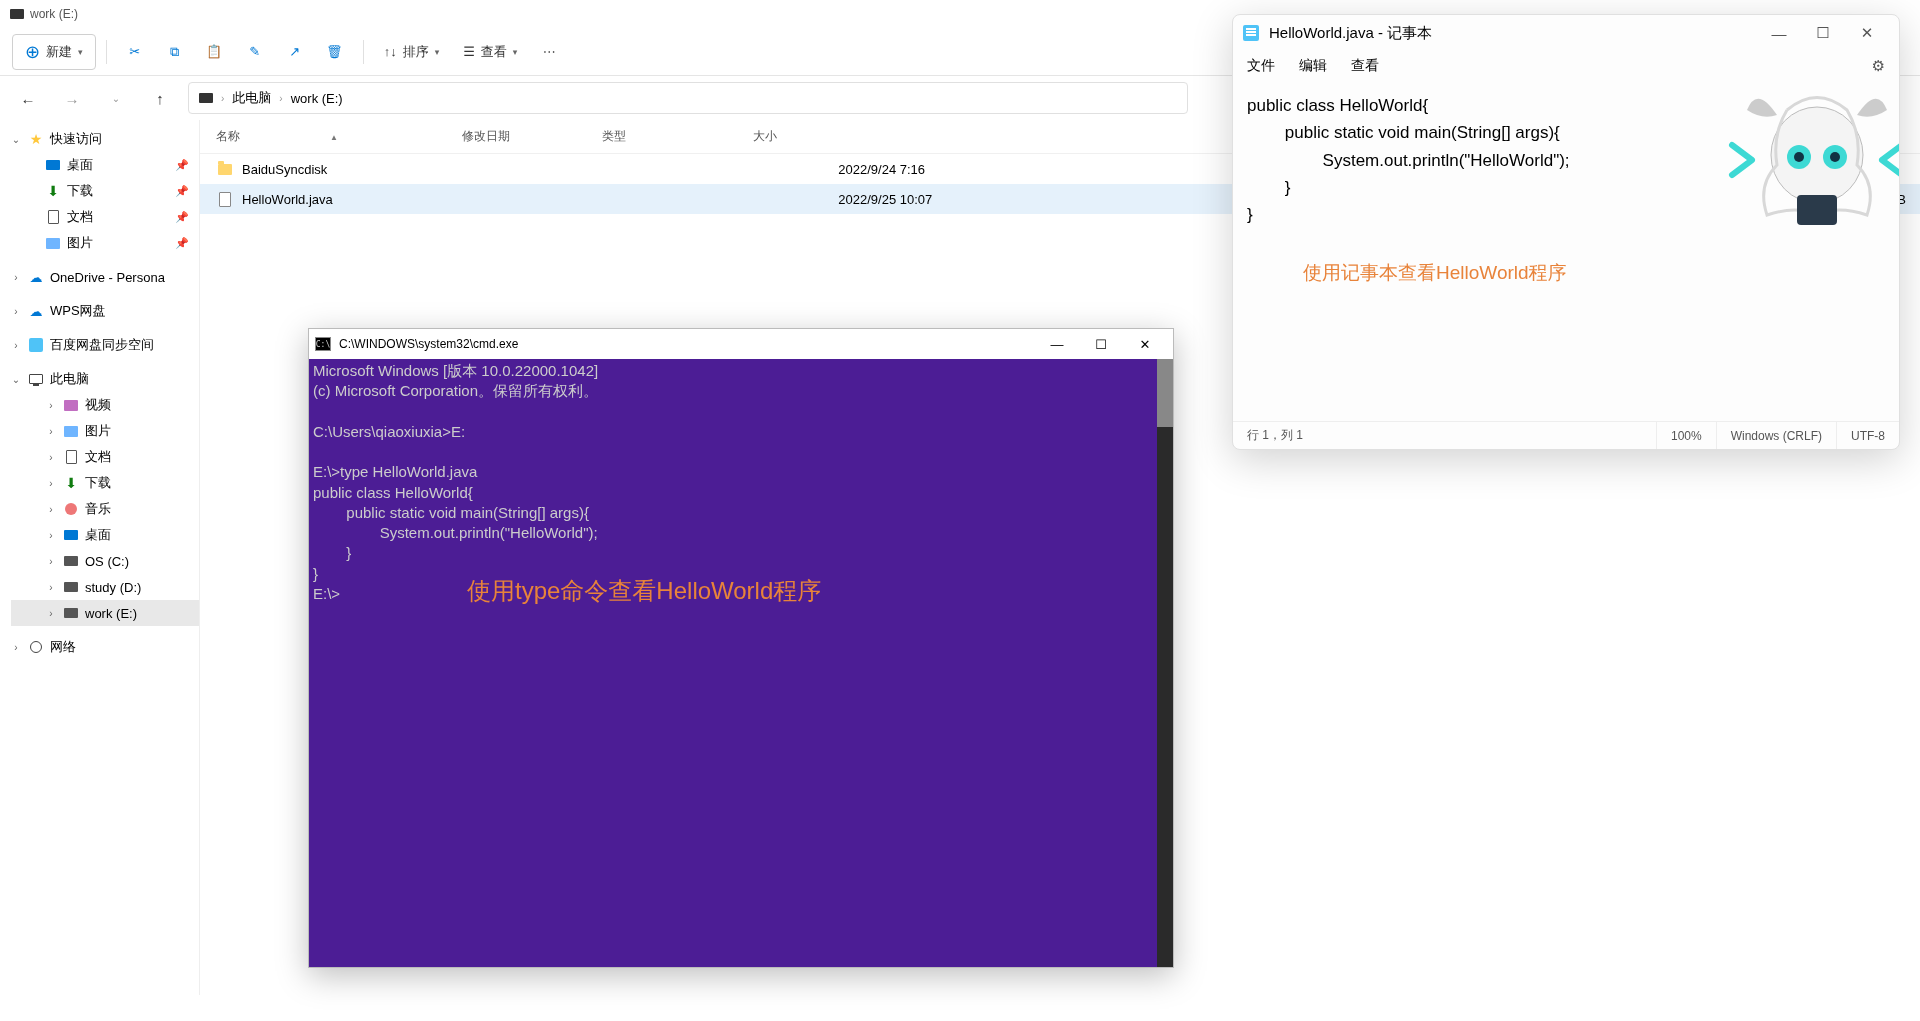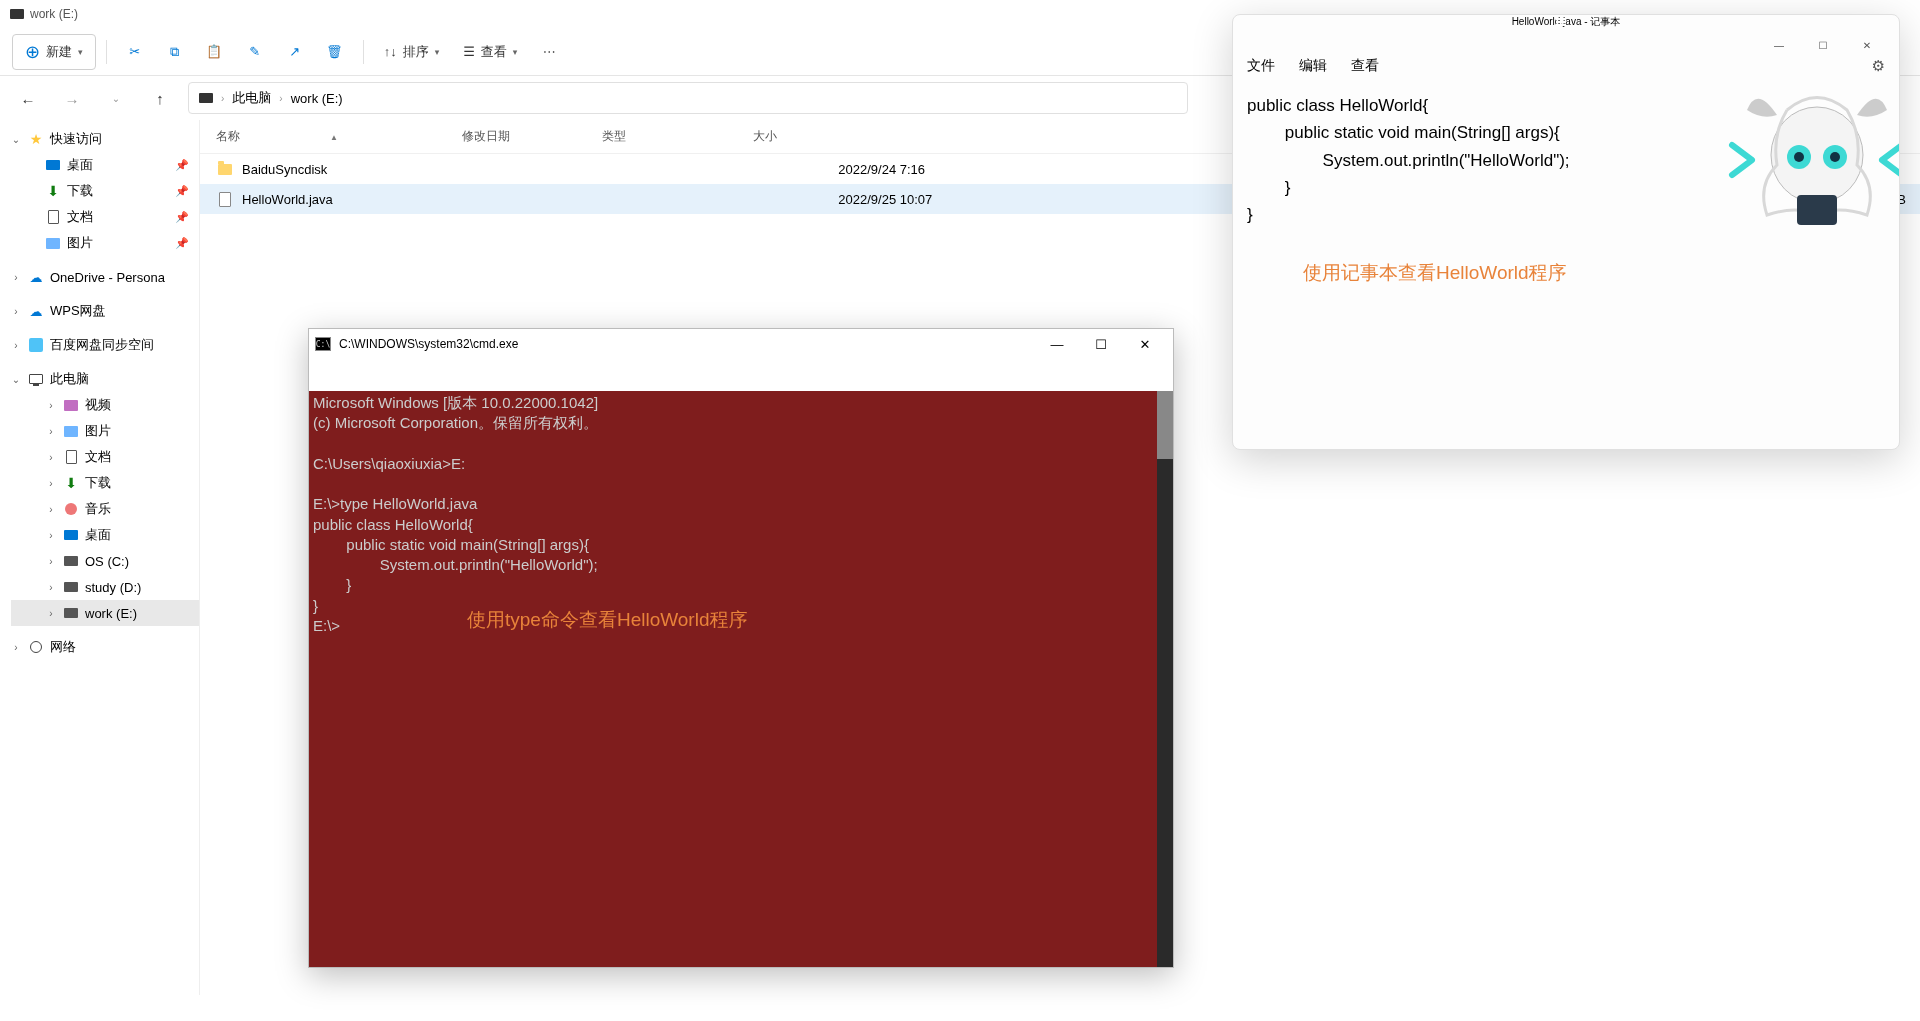--- a/index.html
+++ b/index.html
@@ -62,28 +62,28 @@
 .statusbar .view-btns { margin-left: auto; display: flex; gap: 2px; }
 .statusbar .vbtn { width: 22px; height: 20px; border: 1px solid #ccc; display: flex; align-items: center; justify-content: center; font-size: 11px; cursor: pointer; }
 .statusbar .vbtn.active { background: #cde6f7; border-color: #0078d4; }
 
 
 .cmd-window { position: absolute; left: 308px; top: 328px; width: 866px; height: 640px; background: #fff; border: 1px solid #bbb; box-shadow: 0 8px 30px rgba(0,0,0,.25); display: flex; flex-direction: column; }
 .cmd-title { display: flex; align-items: center; height: 30px; padding: 0 6px; font-size: 12px; }
 .cmd-title .cmd-icon { width: 16px; height: 14px; background: #000; border: 1px solid #888; margin-right: 8px; display: flex; align-items: center; justify-content: center; color: #ccc; font-size: 8px; font-family: monospace; }
 .cmd-title .wctrl { margin-left: auto; display: flex; }
 .cmd-title .wbtn { width: 44px; height: 28px; display: flex; align-items: center; justify-content: center; cursor: pointer; font-size: 13px; }
-.cmd-body { flex: 1; background: #7f1d1d; color: #cccccc; font-family: "NSimSun","SimSun",Consolas,monospace; font-size: 15px; padding: 2px 4px; white-space: pre; line-height: 1.35; position: relative; overflow: hidden; margin-top: 32px; }
+.cmd-body { flex: 1; background: #4c1d95; color: #cccccc; font-family: "NSimSun","SimSun",Consolas,monospace; font-size: 15px; padding: 2px 4px; white-space: pre; line-height: 1.35; position: relative; overflow: hidden; }
 .cmd-body .scroll { position: absolute; right: 0; top: 0; width: 16px; height: 100%; background: #2a2a2a; }
 .cmd-body .thumb { width: 100%; height: 68px; background: #888; }
-.cmd-annot { color: #e8833a; font-family: "Microsoft YaHei",sans-serif; font-size: 19px; position: absolute; left: 158px; top: 216px; white-space: normal; }
+.cmd-annot { color: #e8833a; font-family: "Microsoft YaHei",sans-serif; font-size: 24px; position: absolute; left: 158px; top: 216px; white-space: normal; }
 
 
 .notepad { position: absolute; left: 1232px; top: 14px; width: 668px; height: 436px; background: #fdfdfd; border: 1px solid #e0e0e0; border-radius: 8px; box-shadow: 0 10px 40px rgba(0,0,0,.18); display: flex; flex-direction: column; overflow: hidden; }
-.np-title { display: flex; align-items: center; height: 36px; padding: 0 10px; font-size: 10px; flex-direction: column; }
+.np-title { display: flex; align-items: center; height: 36px; padding: 0 10px; font-size: 15px; }
 .np-title .np-icon { width: 16px; height: 16px; background: #4fc3f7; border-radius: 2px; margin-right: 10px; position: relative; }
 .np-title .np-icon::after { content:""; position:absolute; left:3px; top:3px; right:3px; height:2px; background:#fff; box-shadow: 0 3px 0 #fff, 0 6px 0 #fff; }
 .np-title .wctrl { margin-left: auto; display: flex; }
 .np-title .wbtn { width: 44px; height: 32px; display: flex; align-items: center; justify-content: center; cursor: pointer; color: #555; }
 .np-menu { display: flex; gap: 24px; padding: 6px 14px 10px; font-size: 14px; }
 .np-menu .mitem { cursor: pointer; }
 .np-menu .gear { margin-left: auto; color: #555; cursor: pointer; font-size: 15px; }
 .np-body { flex: 1; padding: 8px 14px; font-family: Consolas,"Courier New",monospace; font-size: 17px; line-height: 1.55; white-space: pre; position: relative; }
 .np-annot { color: #e8833a; font-family: "Microsoft YaHei",sans-serif; font-size: 19px; margin-top: 28px; margin-left: 56px; white-space: normal; }
 .np-status { display: flex; border-top: 1px solid #eee; height: 28px; align-items: center; font-size: 12px; color: #555; }
@@ -361,20 +361,26 @@
     <span class="mitem">编辑</span>
     <span class="mitem">查看</span>
     <span class="gear">⚙</span>
   </div>
   <div class="np-body"><span>public class HelloWorld{
         public static void main(String[] args){
                 System.out.println("HelloWorld");
         }
 }</span>
 <div class="np-annot">使用记事本查看HelloWorld程序</div></div>
+  <div class="np-status">
+    <div>行 1，列 1</div>
+    <div>100%</div>
+    <div>Windows (CRLF)</div>
+    <div style="border-right:none;">UTF-8</div>
+  </div>
 
   <div class="anime">
     <svg viewBox="0 0 180 175">
       <ellipse cx="90" cy="90" rx="46" ry="48" fill="#f4f4f4" stroke="#bbb"></ellipse>
       <path d="M50 50 Q30 20 20 45 Q35 55 50 50" fill="#ccc"></path>
       <path d="M130 50 Q150 20 160 45 Q145 55 130 50" fill="#ccc"></path>
       <circle cx="72" cy="92" r="12" fill="#3dd9d4"></circle>
       <circle cx="108" cy="92" r="12" fill="#3dd9d4"></circle>
       <circle cx="72" cy="92" r="5" fill="#134"></circle>
       <circle cx="108" cy="92" r="5" fill="#134"></circle>

